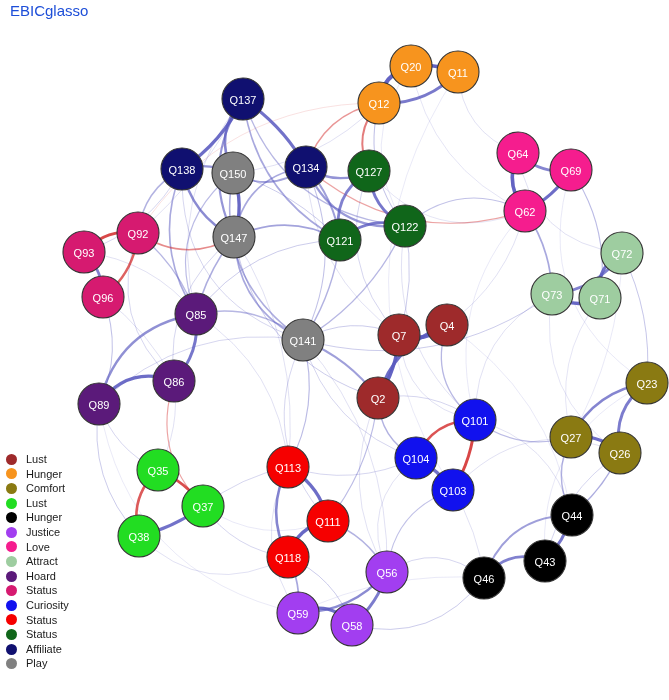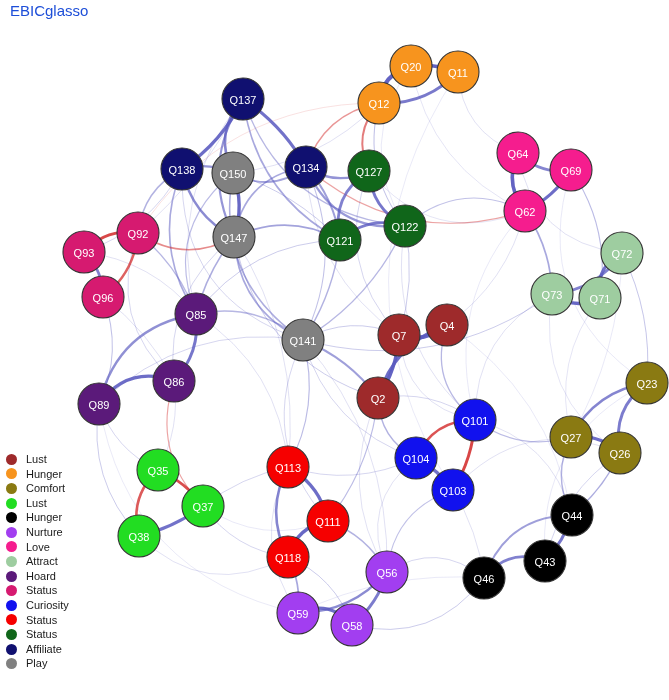--- a/index.html
+++ b/index.html
@@ -425,21 +425,21 @@
     <div class="legend-item">
       <div class="legend-swatch" style="background: rgb(34, 221, 34);"></div>
       <div class="legend-label">Lust</div>
     </div>
     <div class="legend-item">
       <div class="legend-swatch" style="background: rgb(0, 0, 0);"></div>
       <div class="legend-label">Hunger</div>
     </div>
     <div class="legend-item">
       <div class="legend-swatch" style="background: rgb(162, 62, 240);"></div>
-      <div class="legend-label">Nurture</div>
+      <div class="legend-label">Justice</div>
     </div>
     <div class="legend-item">
       <div class="legend-swatch" style="background: rgb(245, 29, 142);"></div>
       <div class="legend-label">Love</div>
     </div>
     <div class="legend-item">
       <div class="legend-swatch" style="background: rgb(158, 205, 160);"></div>
       <div class="legend-label">Attract</div>
     </div>
     <div class="legend-item">

